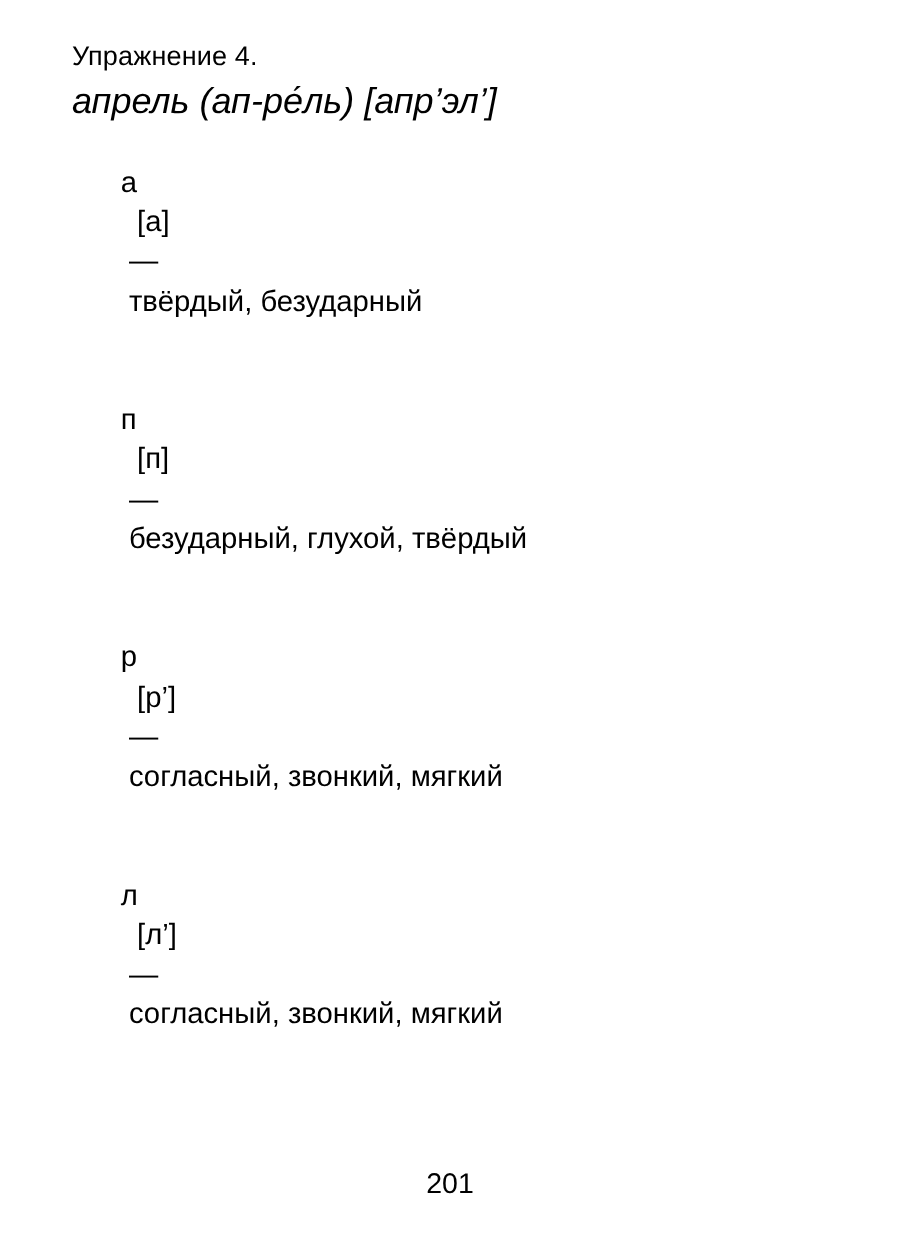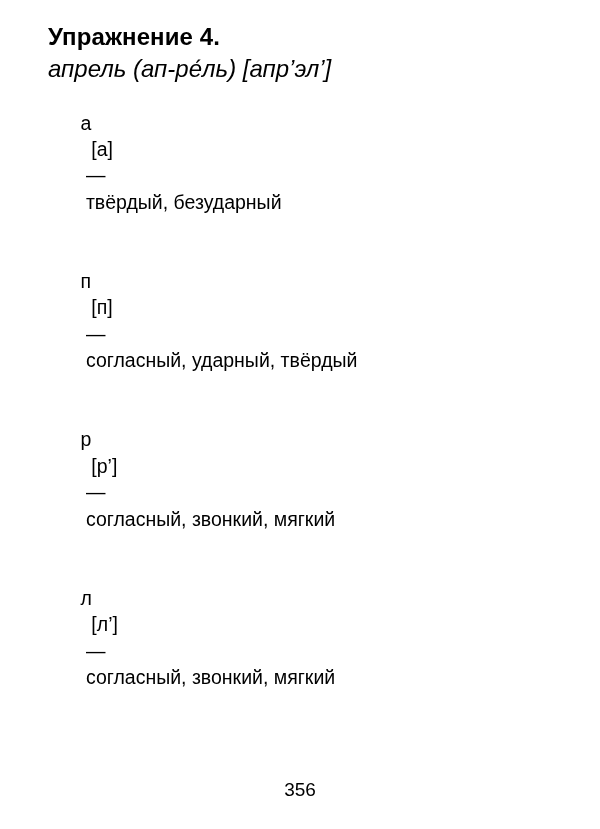--- a/index.html
+++ b/index.html
@@ -18,22 +18,22 @@
   .page {
     position: relative;
     width: 600px;
     height: 829px;
     box-sizing: border-box;
     padding: 22px 30px 0 48px;
   }
 
   
   .ex-title {
-    font-weight: bold;
-    font-size: 24px;
+    font-weight: normal;
+    font-size: 18px;
   }
   .blk {
     font-size: 19.5px;
     line-height: 26.6px;
     letter-spacing: 0.1px;
   }
 
   
   #ex4 { margin-top: 2px; }
   #ex4 .hdr { margin-bottom: 4px; }
@@ -74,32 +74,32 @@
     <div class="snd-row">
       <span>а</span>
       <span>  </span><span>[а]</span>
       <span> </span><span>—</span>
       <span> </span><span>твёрдый, безударный</span>
     </div>
     <div class="snd-row">
       <span>п</span>
       <span>  </span><span>[п]</span>
       <span> </span><span>—</span>
-      <span> </span><span>согласный, ударный, твёрдый</span>
+      <span> </span><span>безударный, глухой, твёрдый</span>
     </div>
     <div class="snd-row">
       <span>р</span>
       <span>  </span><span>[р’]</span>
       <span> </span><span>—</span>
       <span> </span><span>согласный, звонкий, мягкий</span>
     </div>
     <div class="snd-row">
       <span>л</span>
       <span>  </span><span>[л’]</span>
       <span> </span><span>—</span>
       <span> </span><span>согласный, звонкий, мягкий</span>
     </div>
 
   </section>
 
-  <div class="page-num">356</div>
+  <div class="page-num">201</div>
 
 </div>
 
 </body></html>

